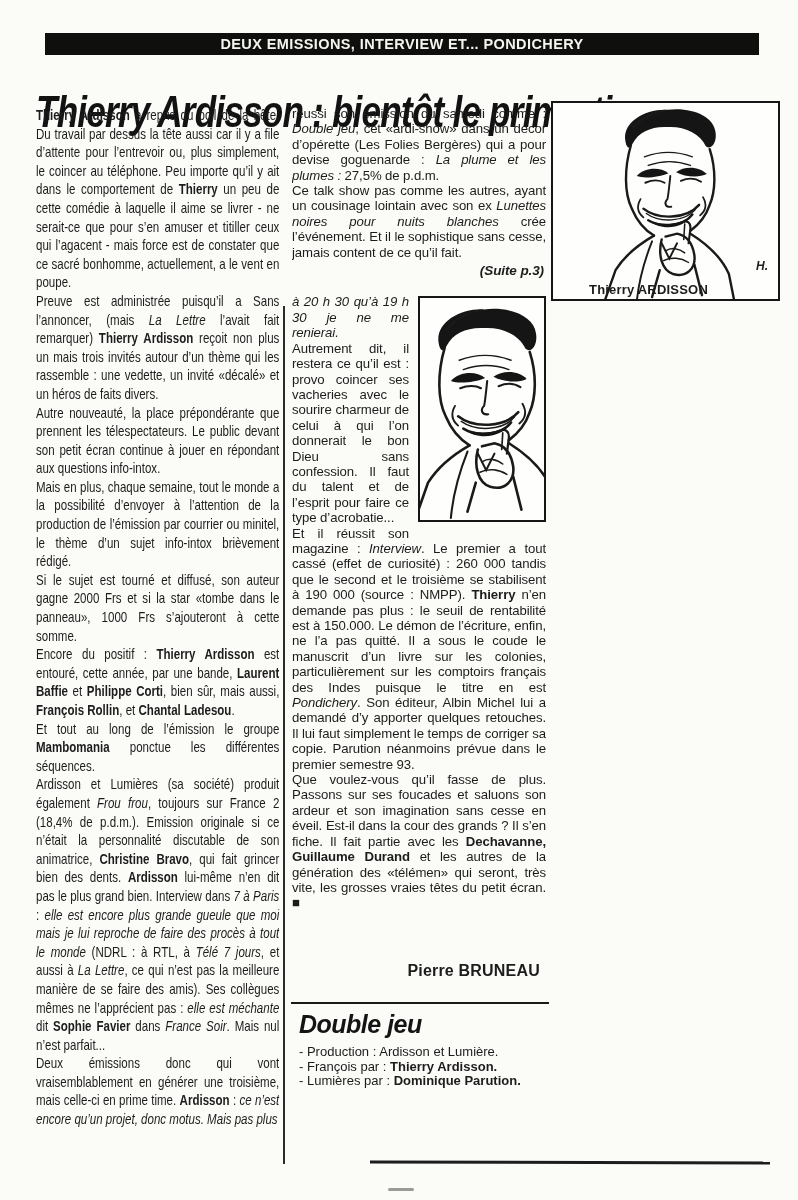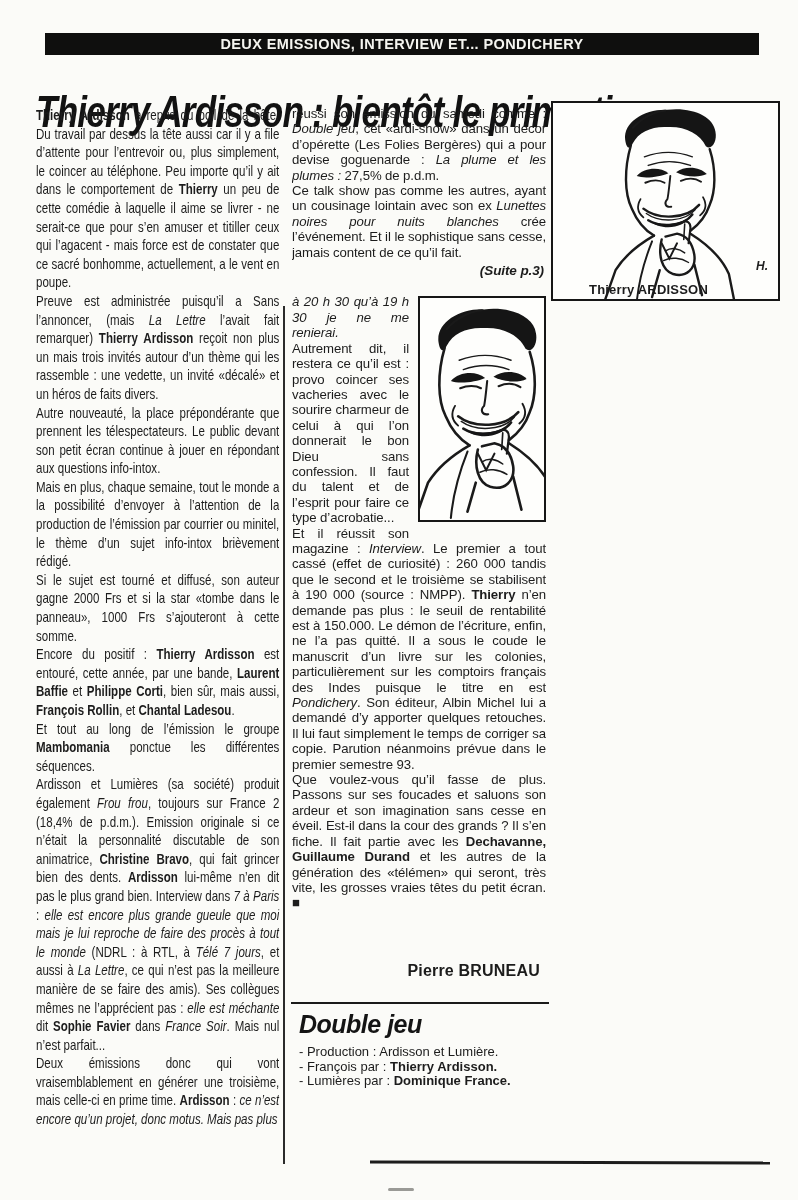--- a/index.html
+++ b/index.html
@@ -172,21 +172,21 @@
     <p><span>Et il réussit son magazine : </span><span class="i">Interview</span><span>. Le premier a tout cassé (effet de curiosité) : 260 000 tandis que le second et le troisième se stabilisent à 190 000 (source : NMPP). </span><span class="b">Thierry</span><span> n’en demande pas plus : le seuil de rentabilité est à 150.000. Le démon de l’écriture, enfin, ne l’a pas quitté. Il a sous le coude le manuscrit d’un livre sur les colonies, particulièrement sur les comptoirs français des Indes puisque le titre en est </span><span class="i">Pondichery</span><span>. Son éditeur, Albin Michel lui a demandé d’y apporter quelques retouches. Il lui faut simplement le temps de corriger sa copie. Parution néanmoins prévue dans le premier semestre 93.</span></p>
     <p><span>Que voulez-vous qu’il fasse de plus. Passons sur ses foucades et saluons son ardeur et son imagination sans cesse en éveil. Est-il dans la cour des grands ? Il s’en fiche. Il fait partie avec les </span><span class="b">Dechavanne, Guillaume Durand</span><span> et les autres de la génération des «télémen» qui seront, très vite, les grosses vraies têtes du petit écran.  ■</span></p>
   </div>
 
   <div class="byline">Pierre BRUNEAU</div>
 
   <div class="credits-box">
     <div class="credits-title">Double jeu</div>
     <div class="credit-line"><span>- Production : Ardisson et Lumière.</span></div>
     <div class="credit-line"><span>- François par : </span><span class="b">Thierry Ardisson.</span></div>
-    <div class="credit-line"><span>- Lumières par : </span><span class="b">Dominique France.</span></div>
+    <div class="credit-line"><span>- Lumières par : </span><span class="b">Dominique Parution.</span></div>
   </div>
   <div class="rule-bottom"></div>
 
   <div class="portrait-frame">
     <svg viewBox="-8 4 216 204" preserveAspectRatio="xMidYMax meet">
       <use href="#caric"></use>
     </svg>
     <div class="signature">H.</div>
     <div class="portrait-caption">Thierry ARDISSON</div>
   </div>

